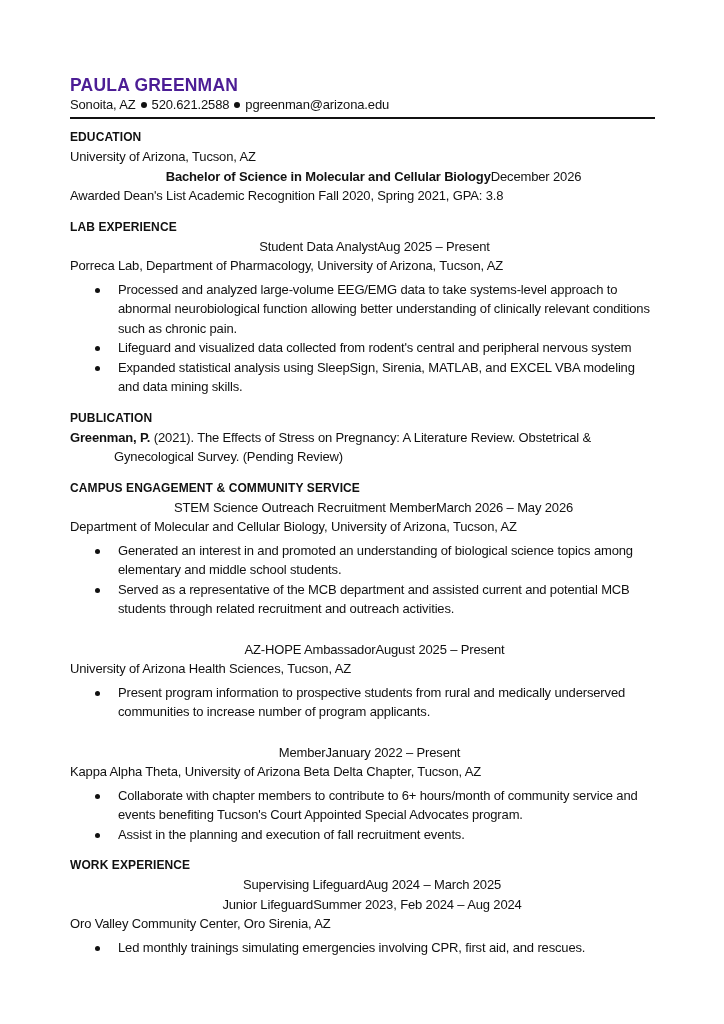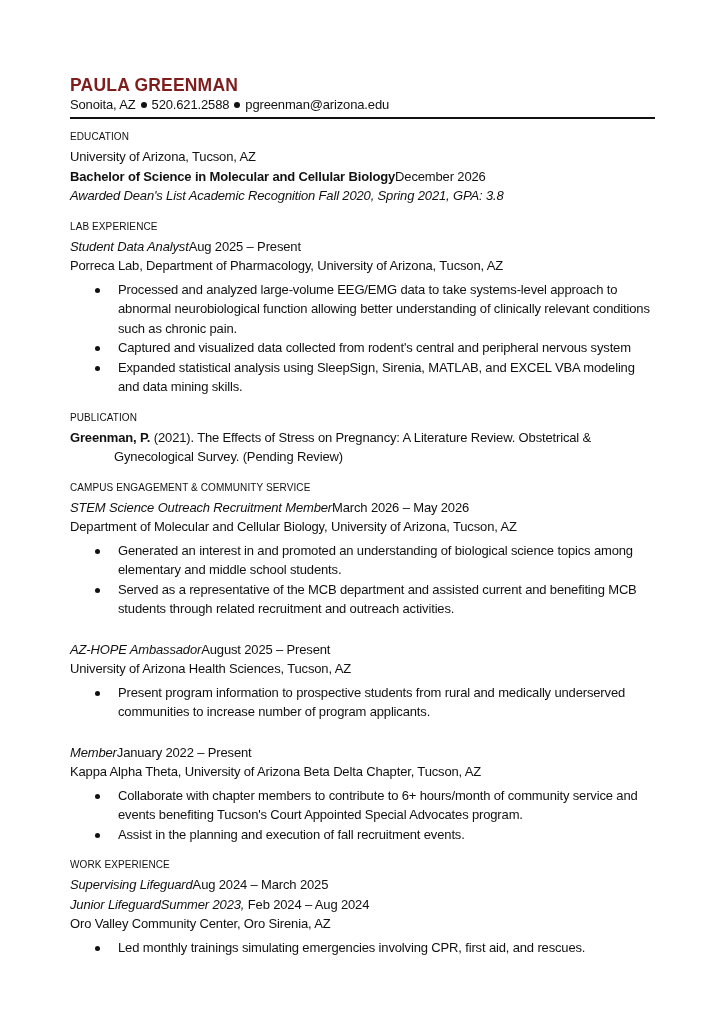--- a/index.html
+++ b/index.html
@@ -7,37 +7,37 @@
     width: 724px; height: 1024px; overflow: hidden; position: relative;
     font-family: "Liberation Sans", "DejaVu Sans", sans-serif;
     color: #111111;
   }
   .page {
     position: absolute; left: 70px; top: 74px; width: 584px;
     font-size: 13px; line-height: 19.5px; letter-spacing: -0.15px;
   }
   .name {
     font-size: 17.5px; font-weight: bold; line-height: 22px; letter-spacing: 0.2px;
-    color: #7f1d1d;
+    color: #4c1d95;
   }
   .contact { line-height: 18px; }
   .rule {
     height: 2px; background: #111111; margin-top: 3px; width: 585px;
   }
   .section-title {
-    font-weight: normal; font-size: 10px; line-height: 20px; margin-top: 11px;
+    font-weight: bold; font-size: 12px; line-height: 20px; margin-top: 11px;
     letter-spacing: 0.1px;
   }
   .section-title.first { margin-top: 8px; }
-  .row { display: flex; justify-content: flex-start; align-items: baseline; }
+  .row { display: flex; justify-content: center; align-items: baseline; margin-left: 25px; }
   .row .right { white-space: nowrap; }
   .right.pad2 { padding-right: 2px; }
   .right.pad8 { padding-right: 10px; }
   .right.pad4 { padding-right: 5px; }
-  .italic { font-style: italic; }
+  .italic { }
   .bold { font-weight: bold; }
   ul.bullets { list-style: none; margin: 4px; padding: 0; }
   ul.bullets li { position: relative; padding-left: 44px; }
   ul.bullets li .dot {
     position: absolute; left: 21px; top: 8px; width: 5px; height: 5px;
     border-radius: 50%; background: #111111;
   }
   .hanging { padding-left: 44px; text-indent: -44px; }
   .gap { height: 17px; }
   .sep { display: inline-block; width: 6px; height: 6px; border-radius: 50%; background: #111; vertical-align: 1px; margin: 0 5px; }
@@ -62,37 +62,37 @@
   <div class="italic">Awarded Dean's List Academic Recognition Fall 2020, Spring 2021, GPA: 3.8</div>
 
   <div class="section-title">LAB EXPERIENCE</div>
   <div class="row">
     <span class="italic">Student Data Analyst</span>
     <span class="right">Aug 2025 – Present</span>
   </div>
   <div>Porreca Lab, Department of Pharmacology, University of Arizona, Tucson, AZ</div>
   <ul class="bullets">
     <li><span class="dot"></span><span>Processed and analyzed large-volume EEG/EMG data to take systems-level approach to abnormal neurobiological function allowing better understanding of clinically relevant conditions such as chronic pain.</span></li>
-    <li><span class="dot"></span><span>Captured and visualized data collected from rodent's central and peripheral nervous system</span></li>
+    <li><span class="dot"></span><span>Lifeguard and visualized data collected from rodent's central and peripheral nervous system</span></li>
     <li><span class="dot"></span><span>Expanded statistical analysis using SleepSign, Sirenia, MATLAB, and EXCEL VBA modeling and data mining skills.</span></li>
   </ul>
 
   <div class="section-title">PUBLICATION</div>
   <div class="hanging"><span class="bold">Greenman, P.</span><span> (2021). The Effects of Stress on Pregnancy: A Literature Review. Obstetrical &amp; Gynecological Survey. (Pending Review)</span></div>
 
   <div class="section-title">CAMPUS ENGAGEMENT &amp; COMMUNITY SERVICE</div>
 
   <div class="row">
     <span class="italic">STEM Science Outreach Recruitment Member</span>
     <span class="right pad2">March 2026 – May 2026</span>
   </div>
   <div>Department of Molecular and Cellular Biology, University of Arizona, Tucson, AZ</div>
   <ul class="bullets">
     <li><span class="dot"></span><span>Generated an interest in and promoted an understanding of biological science topics among elementary and middle school students.</span></li>
-    <li><span class="dot"></span><span>Served as a representative of the MCB department and assisted current and benefiting MCB students through related recruitment and outreach activities.</span></li>
+    <li><span class="dot"></span><span>Served as a representative of the MCB department and assisted current and potential MCB students through related recruitment and outreach activities.</span></li>
   </ul>
 
   <div class="gap"></div>
   <div class="row">
     <span class="italic">AZ-HOPE Ambassador</span>
     <span class="right">August 2025 – Present</span>
   </div>
   <div>University of Arizona Health Sciences, Tucson, AZ</div>
   <ul class="bullets">
     <li><span class="dot"></span><span>Present program information to prospective students from rural and medically underserved communities to increase number of program applicants.</span></li>

